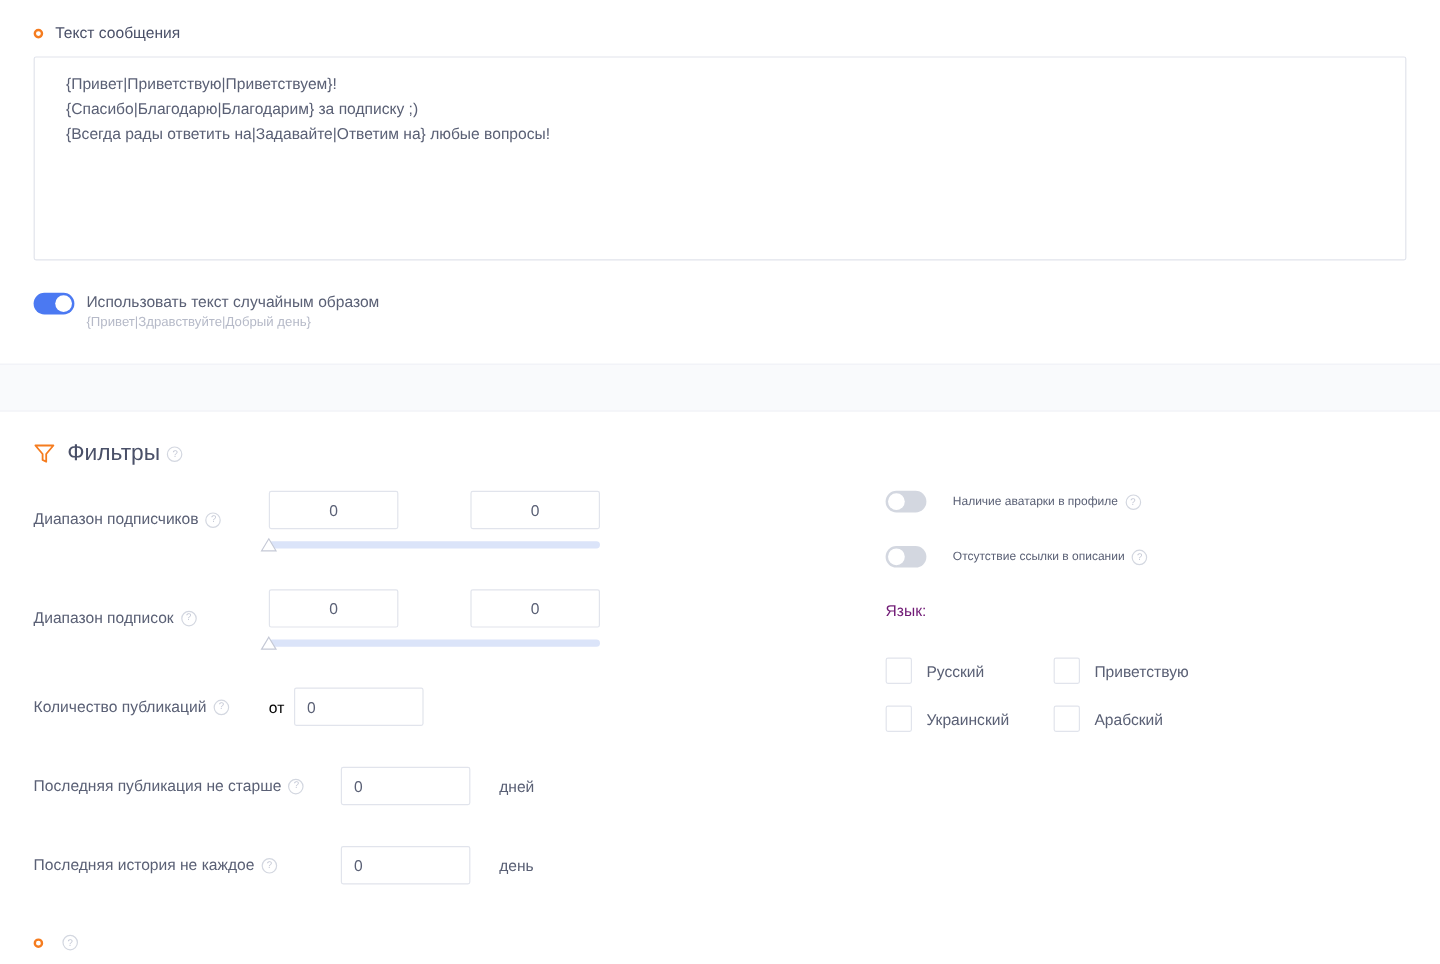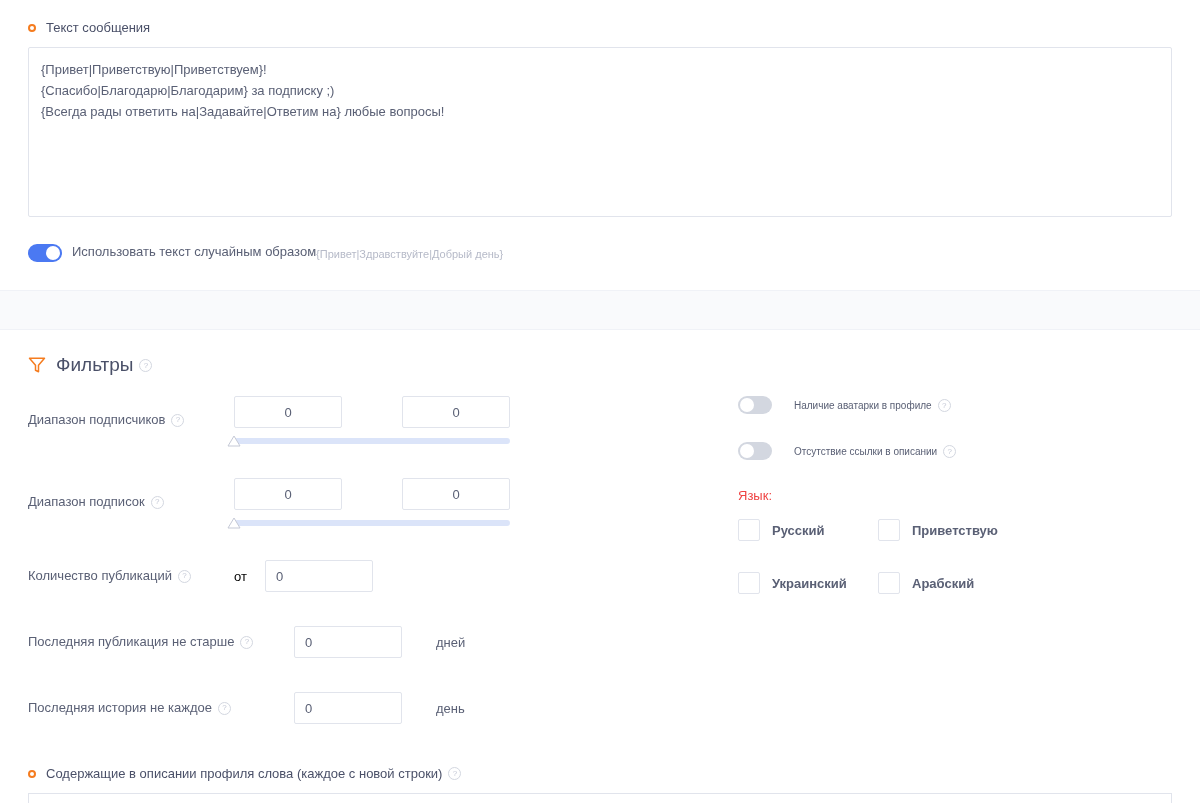--- a/index.html
+++ b/index.html
@@ -1,52 +1,52 @@
 <!DOCTYPE html>
 <html><head>
 <meta charset="utf-8">
 <style>
 * { box-sizing: border-box; margin: 0; padding: 0; }
 body { font-family: Arial, Helvetica, sans-serif; font-size: 13px; color: #5a6075; background: #fff; }
 .section { padding: 20px 28px; }
 .section-header { display: flex; align-items: center; margin-bottom: 12px; }
 .bullet-circle { width: 8px; height: 8px; border: 2px solid #f57c1f; border-radius: 50%; margin-right: 10px; }
 .section-label { color: #4a5068; font-size: 13px; text-align: center; }
-.big-textarea { width: 100%; min-height: 170px; border: 1px solid #e1e4ec; border-radius: 2px; padding: 12px 12px; font-family: inherit; font-size: 13px; color: #5a6075; resize: none; line-height: 1.6; }
+.big-textarea { width: 100%; min-height: 170px; border: 1px solid #e1e4ec; border-radius: 2px; padding: 12px 26px; font-family: inherit; font-size: 13px; color: #5a6075; resize: none; line-height: 1.6; }
 .toggle-row { display: flex; align-items: flex-start; margin-top: 24px; }
 .toggle { width: 34px; height: 18px; border-radius: 10px; position: relative; cursor: pointer; flex-shrink: 0; margin-right: 10px; }
 .toggle.on { background: #4b79f2; }
 .toggle.off { background: #d3d7e0; }
 .toggle-knob { width: 14px; height: 14px; background: #fff; border-radius: 50%; position: absolute; top: 2px; }
 .toggle.on .toggle-knob { right: 2px; }
 .toggle.off .toggle-knob { left: 2px; }
-.toggle-text { display: flex; flex-direction: row; }
+.toggle-text { display: flex; flex-direction: column; }
 .toggle-label { color: #5a6075; font-size: 13px; }
 .toggle-hint { color: #b6bac8; font-size: 11px; margin-top: 4px; }
 .divider { height: 40px; background: #f9fafc; border-top: 1px solid #f0f2f7; border-bottom: 1px solid #f0f2f7; margin-top: 8px; }
 .filters-header { display: flex; align-items: center; padding: 24px 28px 20px; }
 .filter-icon { margin-right: 10px; }
 .filters-title { font-size: 19px; color: #4a5068; }
 .help-icon { display: inline-flex; align-items: center; justify-content: center; width: 13px; height: 13px; border: 1px solid #d3d7e0; border-radius: 50%; font-size: 8px; color: #c5c9d6; margin-left: 6px; vertical-align: middle; }
 .filters-body { display: flex; padding: 0 28px 30px; gap: 80px; }
 .filters-left { flex: 0 0 490px; }
 .filters-right { flex: 1; padding-left: 140px; }
-.filter-row { display: flex; align-items: center; margin-bottom: 34px; gap: 10px; }
+.filter-row { display: flex; align-items: center; margin-bottom: 34px; }
 .filter-label { width: 196px; color: #5a6075; font-size: 13px; display: flex; align-items: center; flex-wrap: wrap; line-height: 1.4; }
 .range-inputs { display: flex; flex-direction: column; }
 .range-pair { display: flex; gap: 60px; }
 .num-input { width: 108px; height: 32px; border: 1px solid #e1e4ec; border-radius: 2px; text-align: center; font-size: 13px; color: #5a6075; }
 .slider-track { height: 6px; background: #dbe4f9; border-radius: 3px; margin-top: 10px; position: relative; width: 276px; }
 .slider-handle { position: absolute; left: -8px; top: -5px; }
 .from-label { margin-right: 8px; color: #000000; }
 .unit-label { margin-left: 24px; color: #5a6075; }
 .toggle-filter-row { display: flex; align-items: center; margin-bottom: 28px; }
 .toggle-filter-label { margin-left: 12px; color: #5a6075; font-size: 10px; }
-.lang-label { color: #ef4444; margin-bottom: 16px; }
-.lang-grid { display: grid; grid-template-columns: 140px 140px; row-gap: 31px; font-weight: bold; }
+.lang-label { color: #701a75; margin-bottom: 32px; }
+.lang-grid { display: grid; grid-template-columns: 140px 140px; row-gap: 18px; }
 .lang-item { display: flex; align-items: center; }
 .checkbox { width: 22px; height: 22px; border: 1px solid #e1e4ec; border-radius: 2px; margin-right: 12px; cursor: pointer; }
 .lang-name { color: #5a6075; font-size: 13px; }
 .bottom-section { padding: 12px 28px 0; }
 .bottom-textarea { width: 100%; height: 30px; border: 1px solid #e1e4ec; border-top: 1px solid #e1e4ec; border-bottom: none; }
 svg { display: block; }
 </style>
 </head>
 <body>
 
@@ -186,17 +186,16 @@
         <div class="checkbox"></div>
         <span class="lang-name">Арабский</span>
       </div>
     </div>
   </div>
 </div>
 
 <div class="bottom-section">
   <div class="section-header">
     <span class="bullet-circle"></span>
-    <span class="section-label">Содержащие в описании профиля слова (каждое с новой строки)</span>
     <span class="help-icon">?</span>
   </div>
   <div class="bottom-textarea"></div>
 </div>
 
 </body></html>

